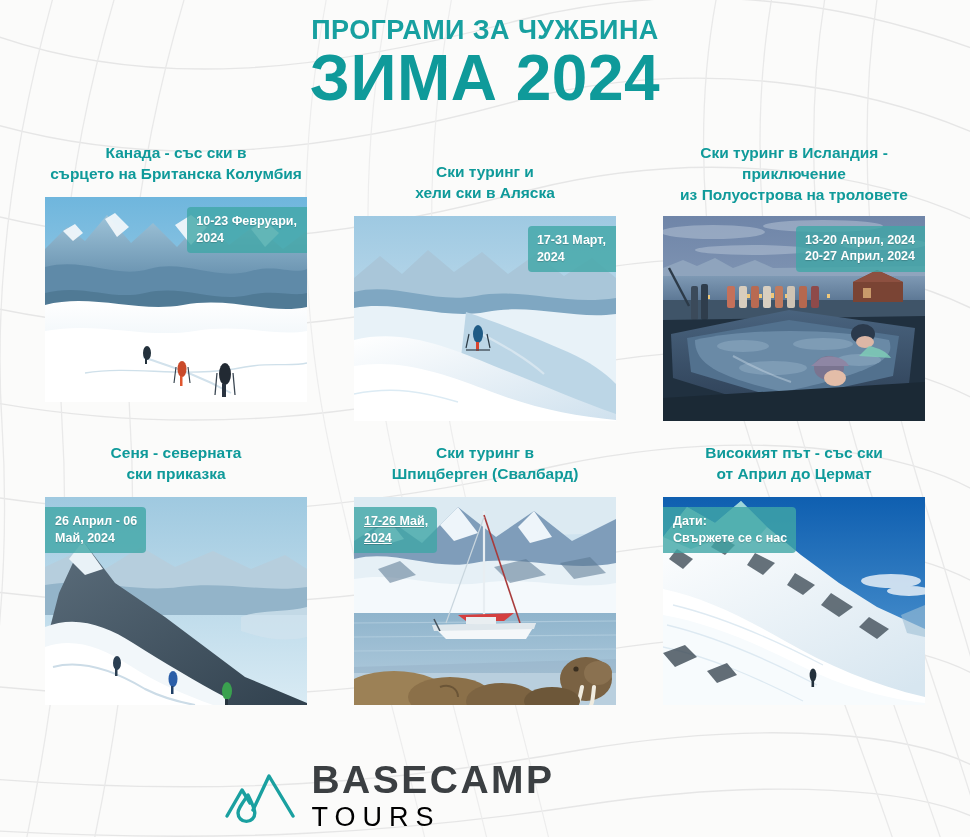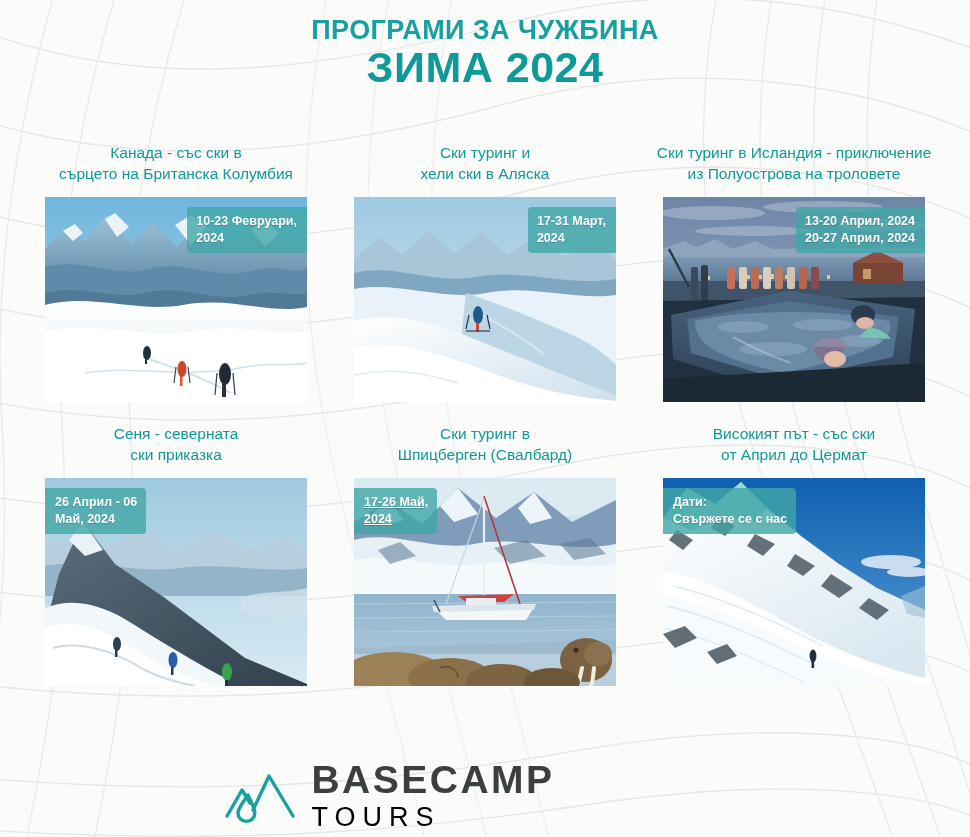--- a/index.html
+++ b/index.html
@@ -38,21 +38,21 @@
   }
   .header-kicker {
     color: #17a0a0;
     font-size: 27px;
     font-weight: bold;
     letter-spacing: 0.4px;
     line-height: 1.05;
   }
   .header-title {
     color: #0f9a9a;
-    font-size: 43px;
+    font-size: 64px;
     font-weight: bold;
     line-height: 1.0;
     margin-top: 2px;
     letter-spacing: 0.5px;
   }
 
   
   .grid {
     position: absolute;
     top: 143px;
@@ -69,21 +69,21 @@
   .card {
     width: 300px;
     display: flex;
     flex-direction: column;
     align-items: center;
   }
 
   .card-title {
     color: #0f9a9a;
     font-size: 15.5px;
-    font-weight: normal;
+    font-weight: bold;
     text-align: center;
     line-height: 1.35;
     min-height: 44px;
     padding: 0 4px;
   }
 
   .photo-wrap {
     position: relative;
     margin-top: 10px;
     width: 262px;
@@ -235,21 +235,21 @@
                 <line x1="188" y1="176" x2="190" y2="198" stroke="#3a4652" stroke-width="1.3"></line>
               </g>
             </g>
           </svg>
           <div class="date-badge right" style="white-space: pre-line;">10-23 Февруари,
 2024</div>
         </div>
       </div>
 
       <div class="card">
-        <div class="card-title" style="white-space: pre-line;">Ски туринг и
+        <div class="card-title" style="white-space: pre-line; margin-top: 19px;">Ски туринг и
 хели ски в Аляска</div>
         <div class="photo-wrap">
           <svg class="photo" viewBox="0 0 262 205" preserveAspectRatio="none" aria-hidden="true">
             <defs>
               <linearGradient id="c2sky" x1="0" y1="0" x2="0" y2="1">
                 <stop offset="0" stop-color="#9ec9e2"></stop>
                   <stop offset="1" stop-color="#dbeaf3"></stop>
               </linearGradient>
               <linearGradient id="c2slope" x1="0" y1="0" x2="1" y2="1">
                 <stop offset="0" stop-color="#ffffff"></stop>

